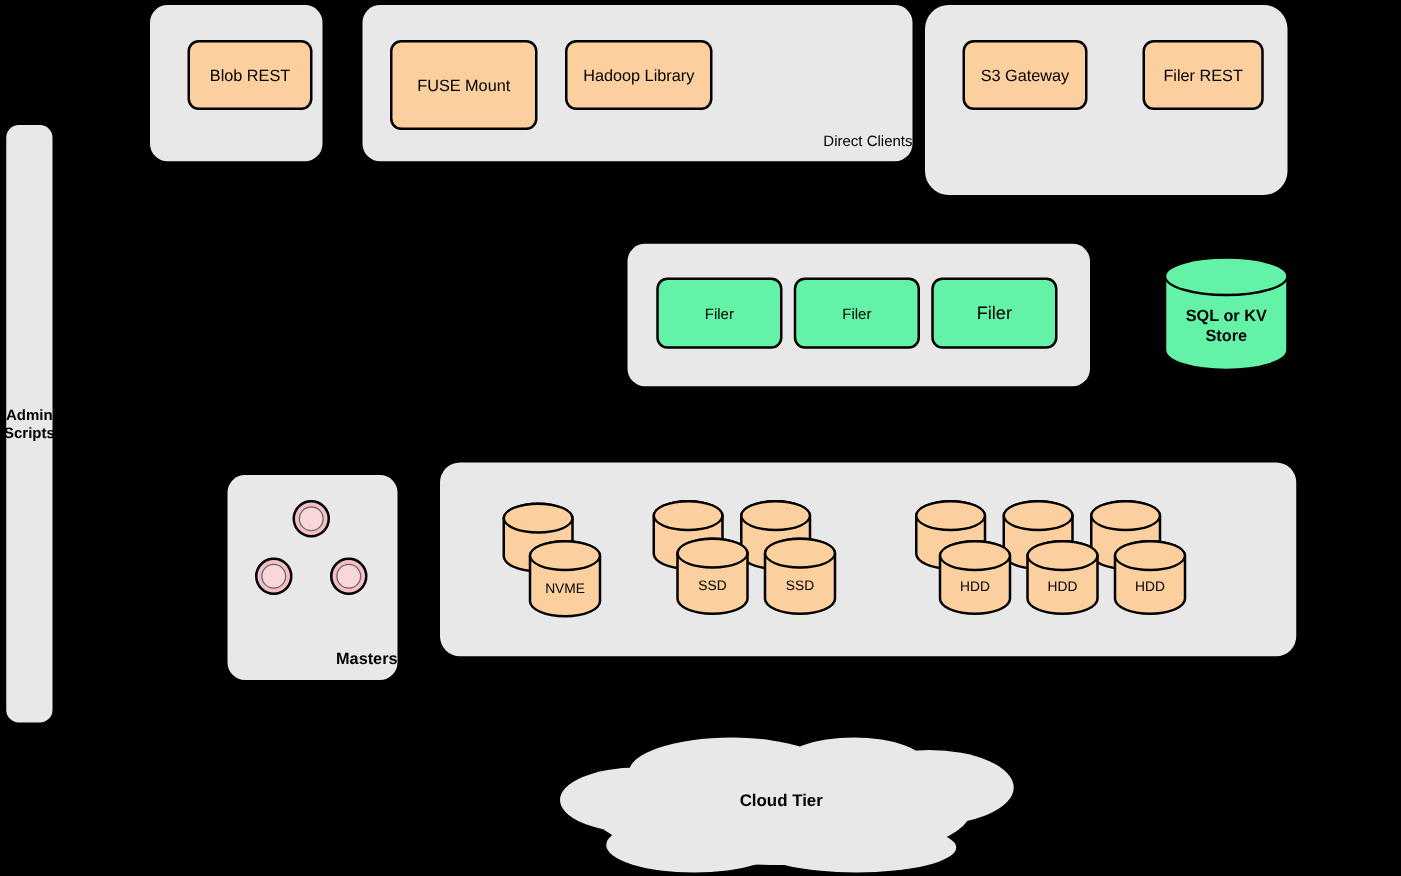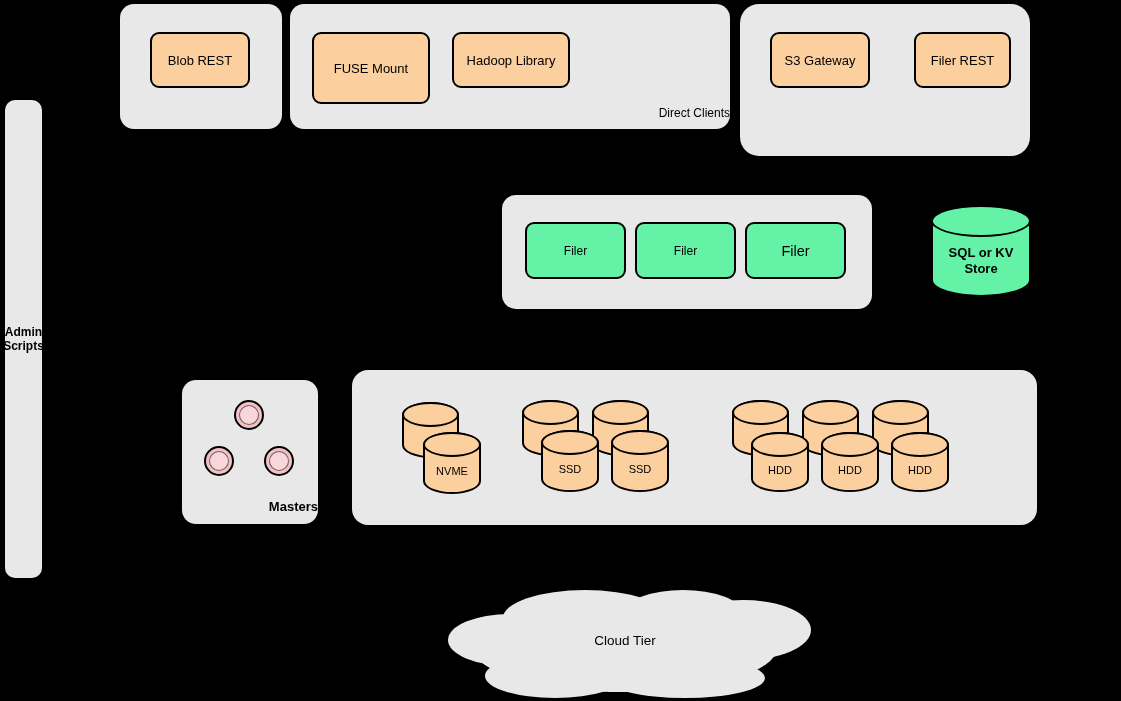--- a/index.html
+++ b/index.html
@@ -109,33 +109,33 @@
     font-weight: bold;
     font-size: 12px;
     line-height: 1.2;
   }
 
   #cloud-wrap { position: absolute; left: 435px; top: 588px; width: 380px; height: 113px; }
   #cloud-label {
     position: absolute;
     left: 0; right: 0; top: 45px;
     text-align: center;
-    font-weight: normal;
+    font-weight: bold;
     font-size: 13.5px;
   }
 </style>
 </head>
 <body>
 
 <div id="canvas">
 
   <div id="admin-bar" class="multiline">Admin
 Scripts</div>
 
-  <div class="panel" style="left:120px; top:4px; width:162px; height:125px;">
+  <div class="panel" style="left:120px; top:4px; width:138px; height:125px;">
     <div class="node orange" style="left:30px; top:28px; width:100px; height:56px;">Blob REST</div>
   </div>
 
   <div class="panel" style="left:290px; top:4px; width:440px; height:125px;">
     <div class="node orange" style="left:22px; top:28px; width:118px; height:72px;">FUSE Mount</div>
     <div class="node orange" style="left:162px; top:28px; width:118px; height:56px;">Hadoop Library</div>
     <div class="panel-title" style="bottom:9px;">Direct Clients</div>
   </div>
 
   <div class="panel" style="left:740px; top:4px; width:290px; height:152px;border-radius:19px;">
@@ -147,21 +147,21 @@
     <div class="node green" style="left:23px; top:27px; width:101px; height:57px; font-size:12px;">Filer</div>
     <div class="node green" style="left:133px; top:27px; width:101px; height:57px; font-size:12px;">Filer</div>
     <div class="node green" style="left:243px; top:27px; width:101px; height:57px; font-size:14.5px;">Filer</div>
   </div>
 
   <div class="cyl green big-rim" style="left:931px; top:205px; width:100px; height:92px;">
     <span class="cyl-label multiline">SQL or KV
 Store</span>
   </div>
 
-  <div class="panel" style="left:182px; top:380px; width:136px; height:144px;">
+  <div class="panel" style="left:182px; top:380px; width:136px; height:164px;">
     <div class="master" style="left:52px; top:20px;"></div>
     <div class="master" style="left:22px; top:66px;"></div>
     <div class="master" style="left:82px; top:66px;"></div>
     <div class="panel-title bold-label" style="bottom:10px;">Masters</div>
   </div>
 
   <div class="panel" style="left:352px; top:370px; width:665px; height:155px; border-radius:16px;padding-left:20px;">
 
     <div class="cyl orange" style="left:50px; top:32px; width:57px; height:56px;"></div>
     <div class="cyl orange" style="left:71px; top:62px; width:58px; height:62px;">

